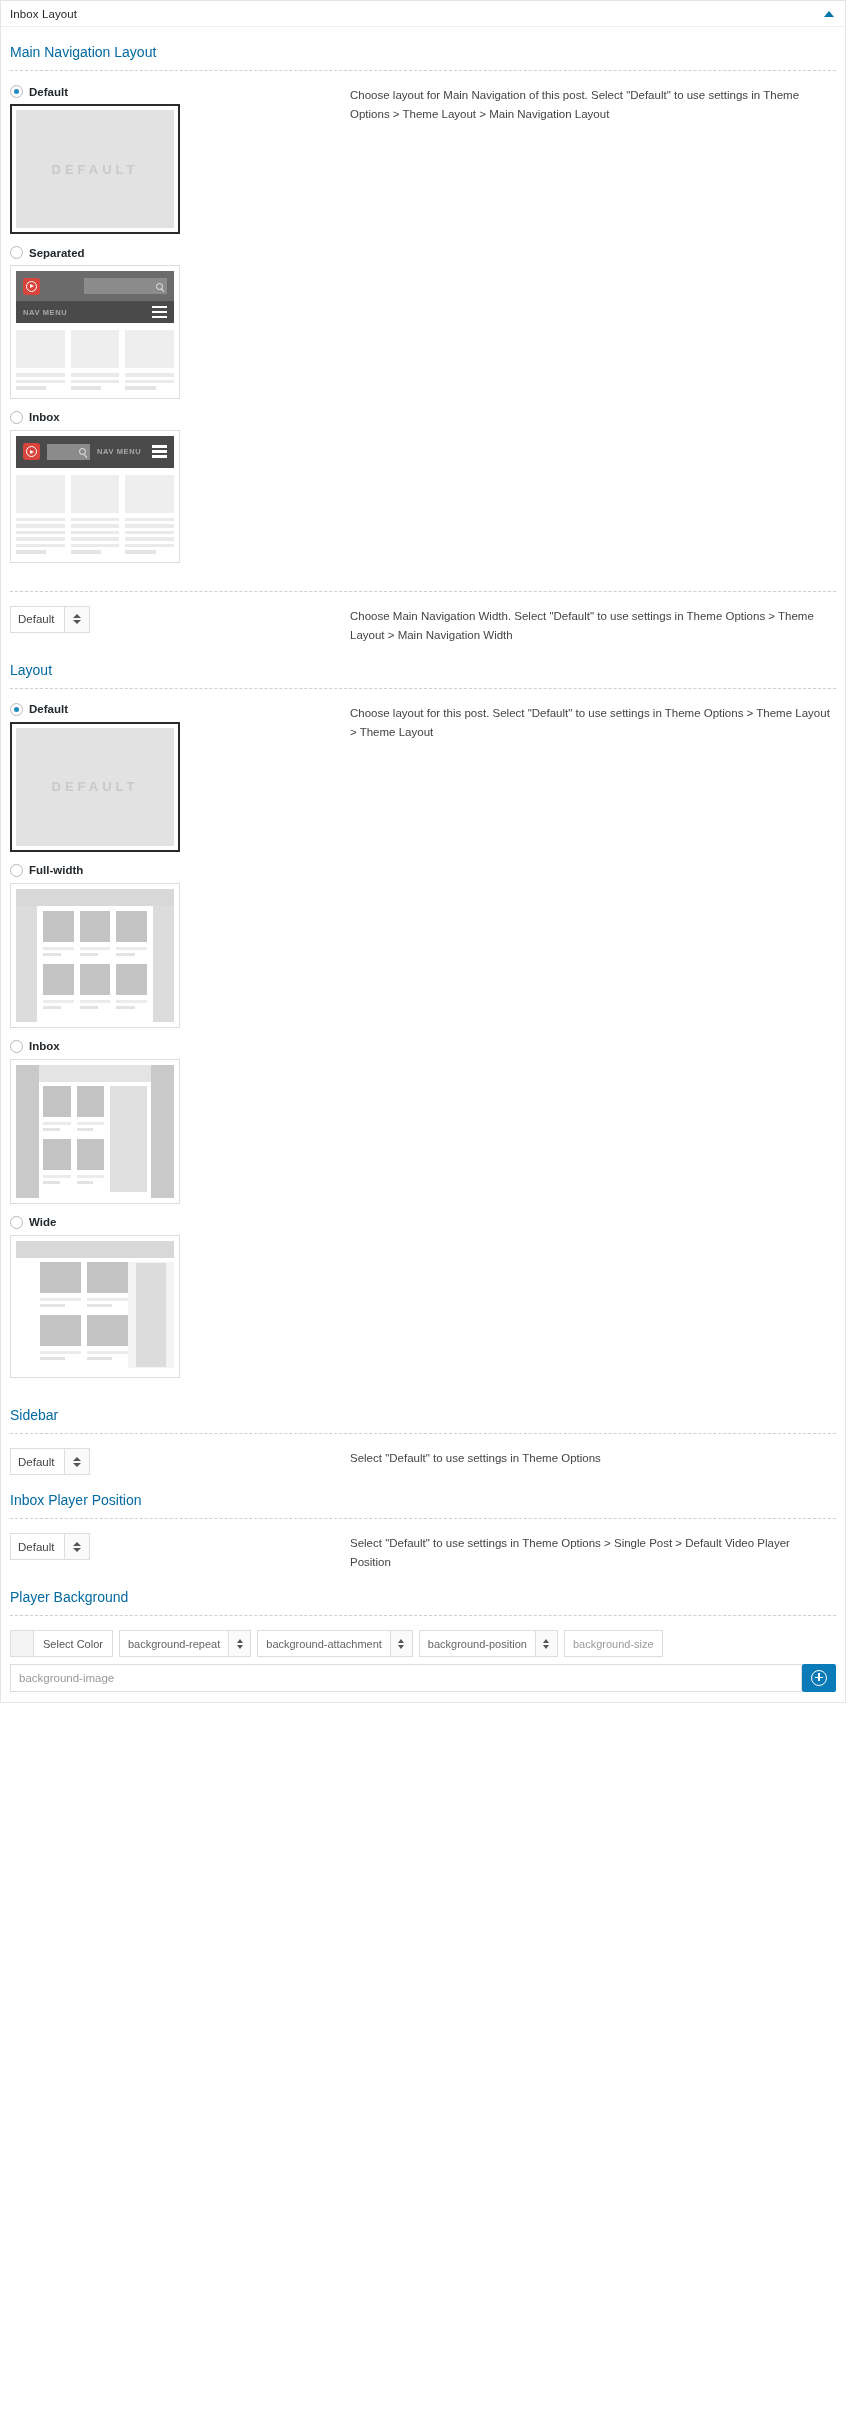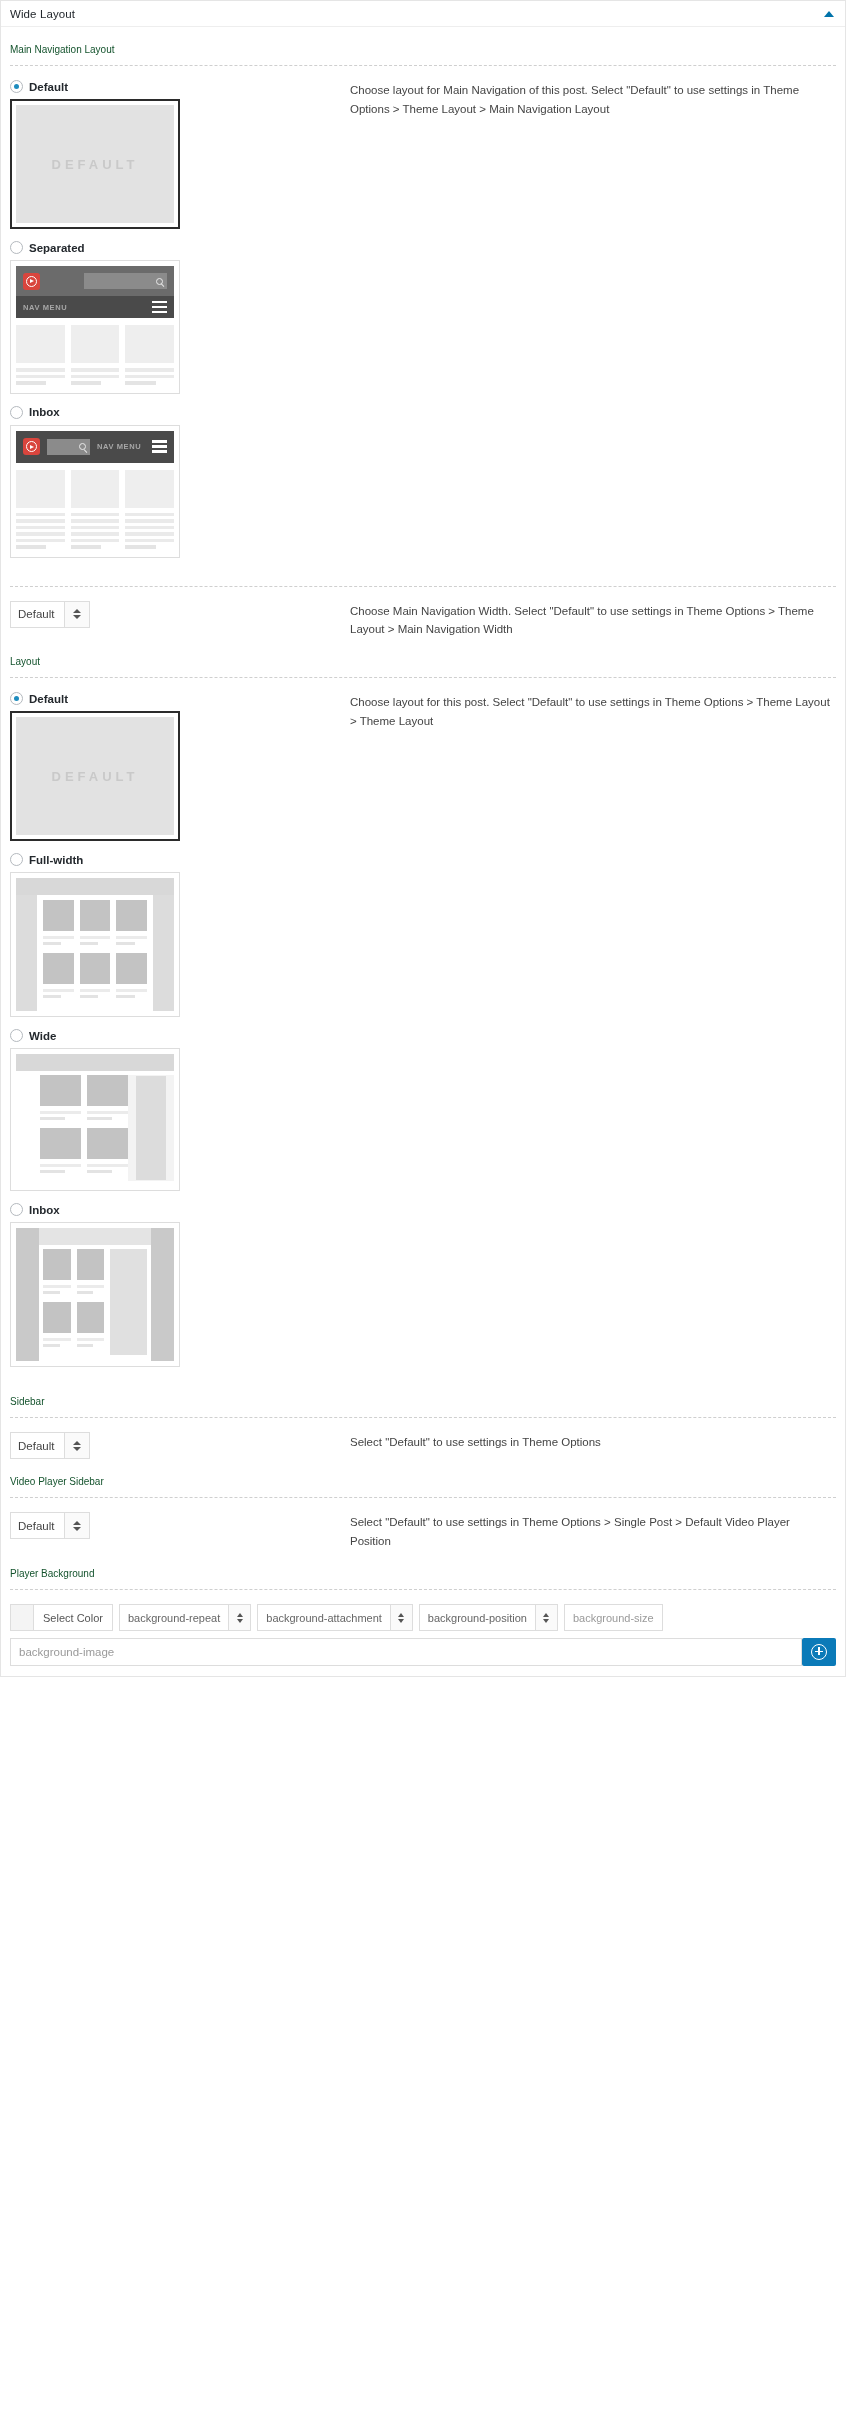--- a/index.html
+++ b/index.html
@@ -51,23 +51,23 @@
     border-bottom: 6px solid #0073aa;
   }
   
   .mb-body {
     padding: 0 9px 10px 9px;
   }
   .section {
     padding-top: 16px;
   }
   .section-title {
-    font-size: 10px;
+    font-size: 14px;
     font-weight: normal;
-    color: #14532d;
+    color: #0369a1;
     margin: 0 0 9px 0;
     line-height: 1.3;
   }
   .divider {
     border: 0;
     border-top: 1px dashed #cfcfcf;
     margin: 0 0 14px 0;
     height: 0;
   }
   .row {
@@ -431,21 +431,21 @@
   .upload-btn .pluscircle::after {
     width: 1.8px; height: 8px; left: 6.3px; top: 2px;
   }
 </style>
 </head>
 <body>
 
 <div class="metabox">
 
   <div class="postbox-header">
-    <span class="postbox-title">Wide Layout</span>
+    <span class="postbox-title">Inbox Layout</span>
     <span class="toggle-indicator">
         <i class="caret"></i>
       </span>
   </div>
 
   <div class="mb-body">
 
     <div class="section">
       <h3 class="section-title">Main Navigation Layout</h3>
       <hr class="divider">
@@ -650,64 +650,20 @@
                           <div class="lp-ln s"></div>
                         </div>
                         <div class="lp-block">
                           <div class="lp-img"></div>
                           <div class="lp-ln"></div>
                           <div class="lp-ln s"></div>
                         </div>
                       </div>
                   </div>
                   <div class="lp-rail"></div>
-                </div>
-              </div>
-            </div>
-          </div>
-
-          <div class="opt">
-            <label class="opt-label">
-              <span class="radio"></span>
-              <span class="opt-text">Wide</span>
-            </label>
-            <div class="thumb">
-              <div class="thumb-inner lp">
-                <div class="lp-topbar"></div>
-                <div style="display:flex; padding:4px 0 4px 0;">
-                  <div style="width:24px"></div>
-                  <div style="flex:1; display:flex; gap:6px;">
-                    <div class="lp-col">
-                        <div class="lp-block">
-                          <div class="lp-img"></div>
-                          <div class="lp-ln"></div>
-                          <div class="lp-ln s"></div>
-                        </div>
-                        <div class="lp-block">
-                          <div class="lp-img"></div>
-                          <div class="lp-ln"></div>
-                          <div class="lp-ln s"></div>
-                        </div>
-                      </div>
-                    <div class="lp-col">
-                        <div class="lp-block">
-                          <div class="lp-img"></div>
-                          <div class="lp-ln"></div>
-                          <div class="lp-ln s"></div>
-                        </div>
-                        <div class="lp-block">
-                          <div class="lp-img"></div>
-                          <div class="lp-ln"></div>
-                          <div class="lp-ln s"></div>
-                        </div>
-                      </div>
-                  </div>
-                  <div style="width:46px; background:#f3f3f3; display:flex; justify-content:center; padding:1px 0;">
-                    <div style="width:30px; background:#dcdcdc;"></div>
-                  </div>
                 </div>
               </div>
             </div>
           </div>
 
           <div class="opt">
             <label class="opt-label">
               <span class="radio"></span>
               <span class="opt-text">Inbox</span>
             </label>
@@ -744,20 +700,64 @@
                         </div>
                     </div>
                     <div class="lp-side" style="width:37px"></div>
                   </div>
                 </div>
                 <div class="lp-rail dark" style="width:23px"></div>
               </div>
             </div>
           </div>
 
+          <div class="opt">
+            <label class="opt-label">
+              <span class="radio"></span>
+              <span class="opt-text">Wide</span>
+            </label>
+            <div class="thumb">
+              <div class="thumb-inner lp">
+                <div class="lp-topbar"></div>
+                <div style="display:flex; padding:4px 0 4px 0;">
+                  <div style="width:24px"></div>
+                  <div style="flex:1; display:flex; gap:6px;">
+                    <div class="lp-col">
+                        <div class="lp-block">
+                          <div class="lp-img"></div>
+                          <div class="lp-ln"></div>
+                          <div class="lp-ln s"></div>
+                        </div>
+                        <div class="lp-block">
+                          <div class="lp-img"></div>
+                          <div class="lp-ln"></div>
+                          <div class="lp-ln s"></div>
+                        </div>
+                      </div>
+                    <div class="lp-col">
+                        <div class="lp-block">
+                          <div class="lp-img"></div>
+                          <div class="lp-ln"></div>
+                          <div class="lp-ln s"></div>
+                        </div>
+                        <div class="lp-block">
+                          <div class="lp-img"></div>
+                          <div class="lp-ln"></div>
+                          <div class="lp-ln s"></div>
+                        </div>
+                      </div>
+                  </div>
+                  <div style="width:46px; background:#f3f3f3; display:flex; justify-content:center; padding:1px 0;">
+                    <div style="width:30px; background:#dcdcdc;"></div>
+                  </div>
+                </div>
+              </div>
+            </div>
+          </div>
+
         </div>
         <div class="row-desc">Choose layout for this post. Select "Default" to use settings in Theme Options &gt; Theme Layout &gt; Theme Layout</div>
       </div>
     </div>
 
     <div class="section">
       <h3 class="section-title">Sidebar</h3>
       <hr class="divider">
       <div class="row">
         <div class="row-left">
@@ -767,21 +767,21 @@
                 <i class="up"></i>
                 <i class="dn"></i>
               </span>
           </div>
         </div>
         <div class="row-desc">Select "Default" to use settings in Theme Options</div>
       </div>
     </div>
 
     <div class="section">
-      <h3 class="section-title">Video Player Sidebar</h3>
+      <h3 class="section-title">Inbox Player Position</h3>
       <hr class="divider">
       <div class="row">
         <div class="row-left">
           <div class="select-wrap">
             <span class="select-val">Default</span>
             <span class="select-arrows">
                 <i class="up"></i>
                 <i class="dn"></i>
               </span>
           </div>

